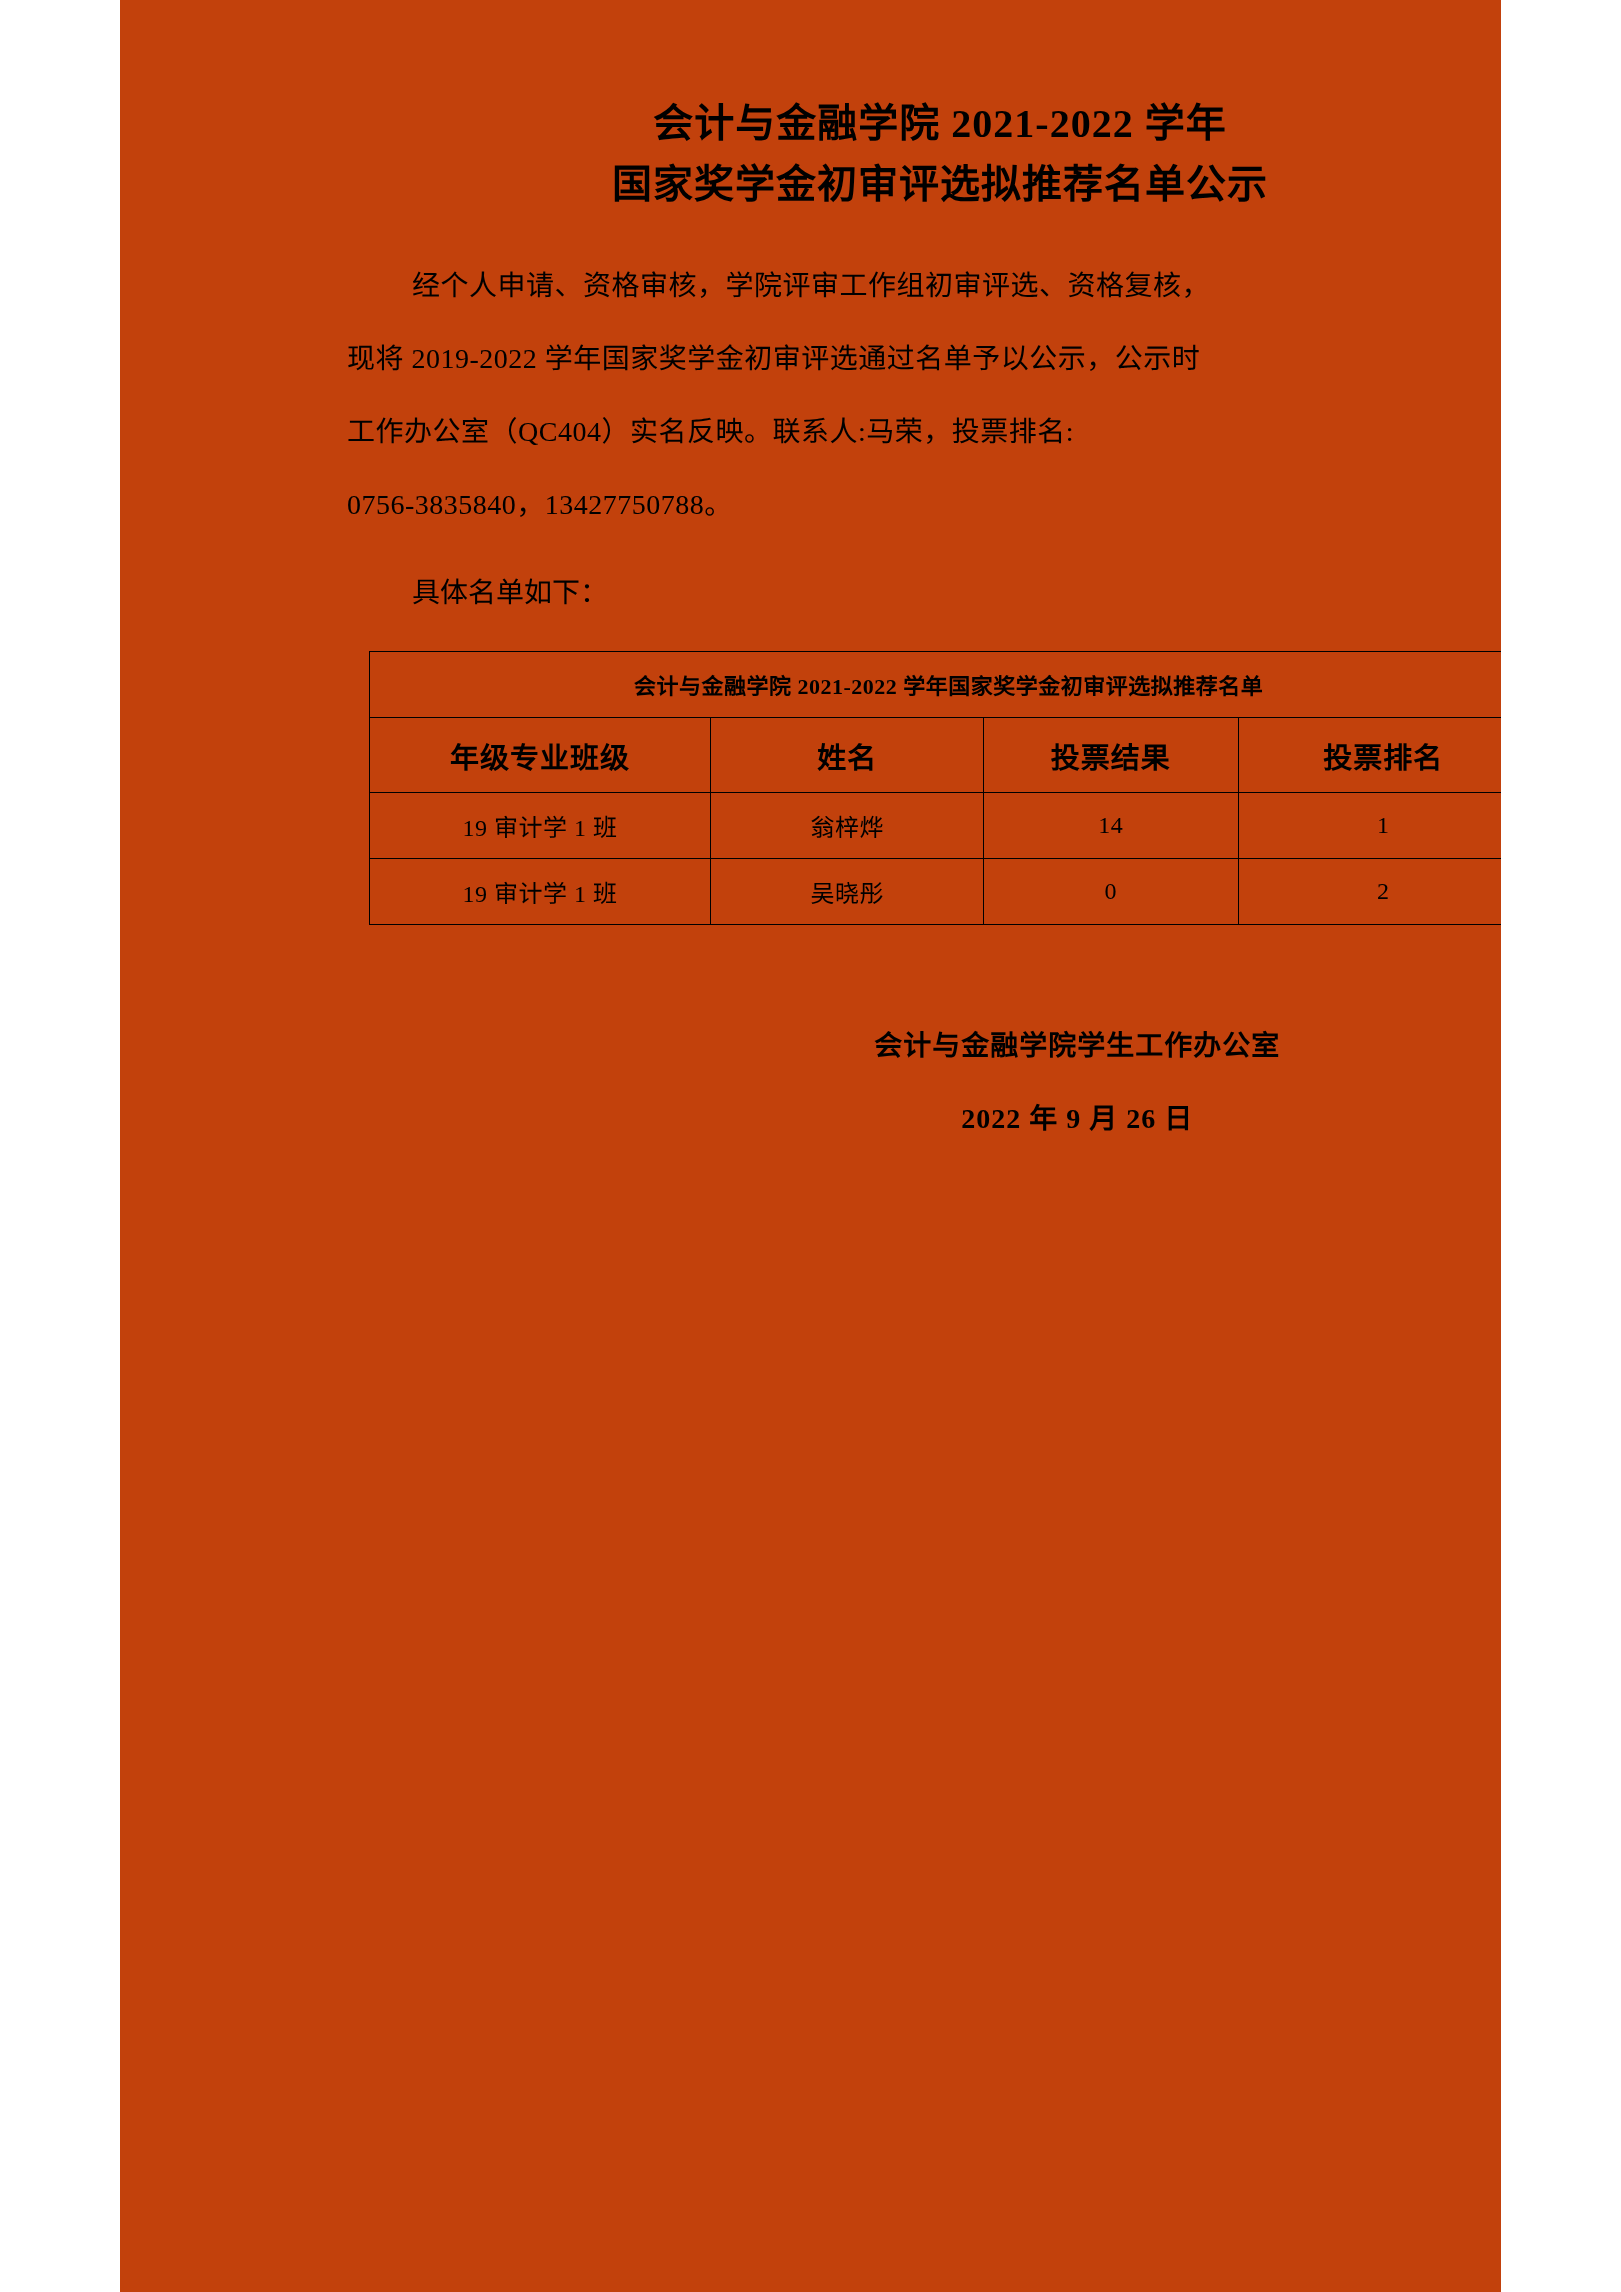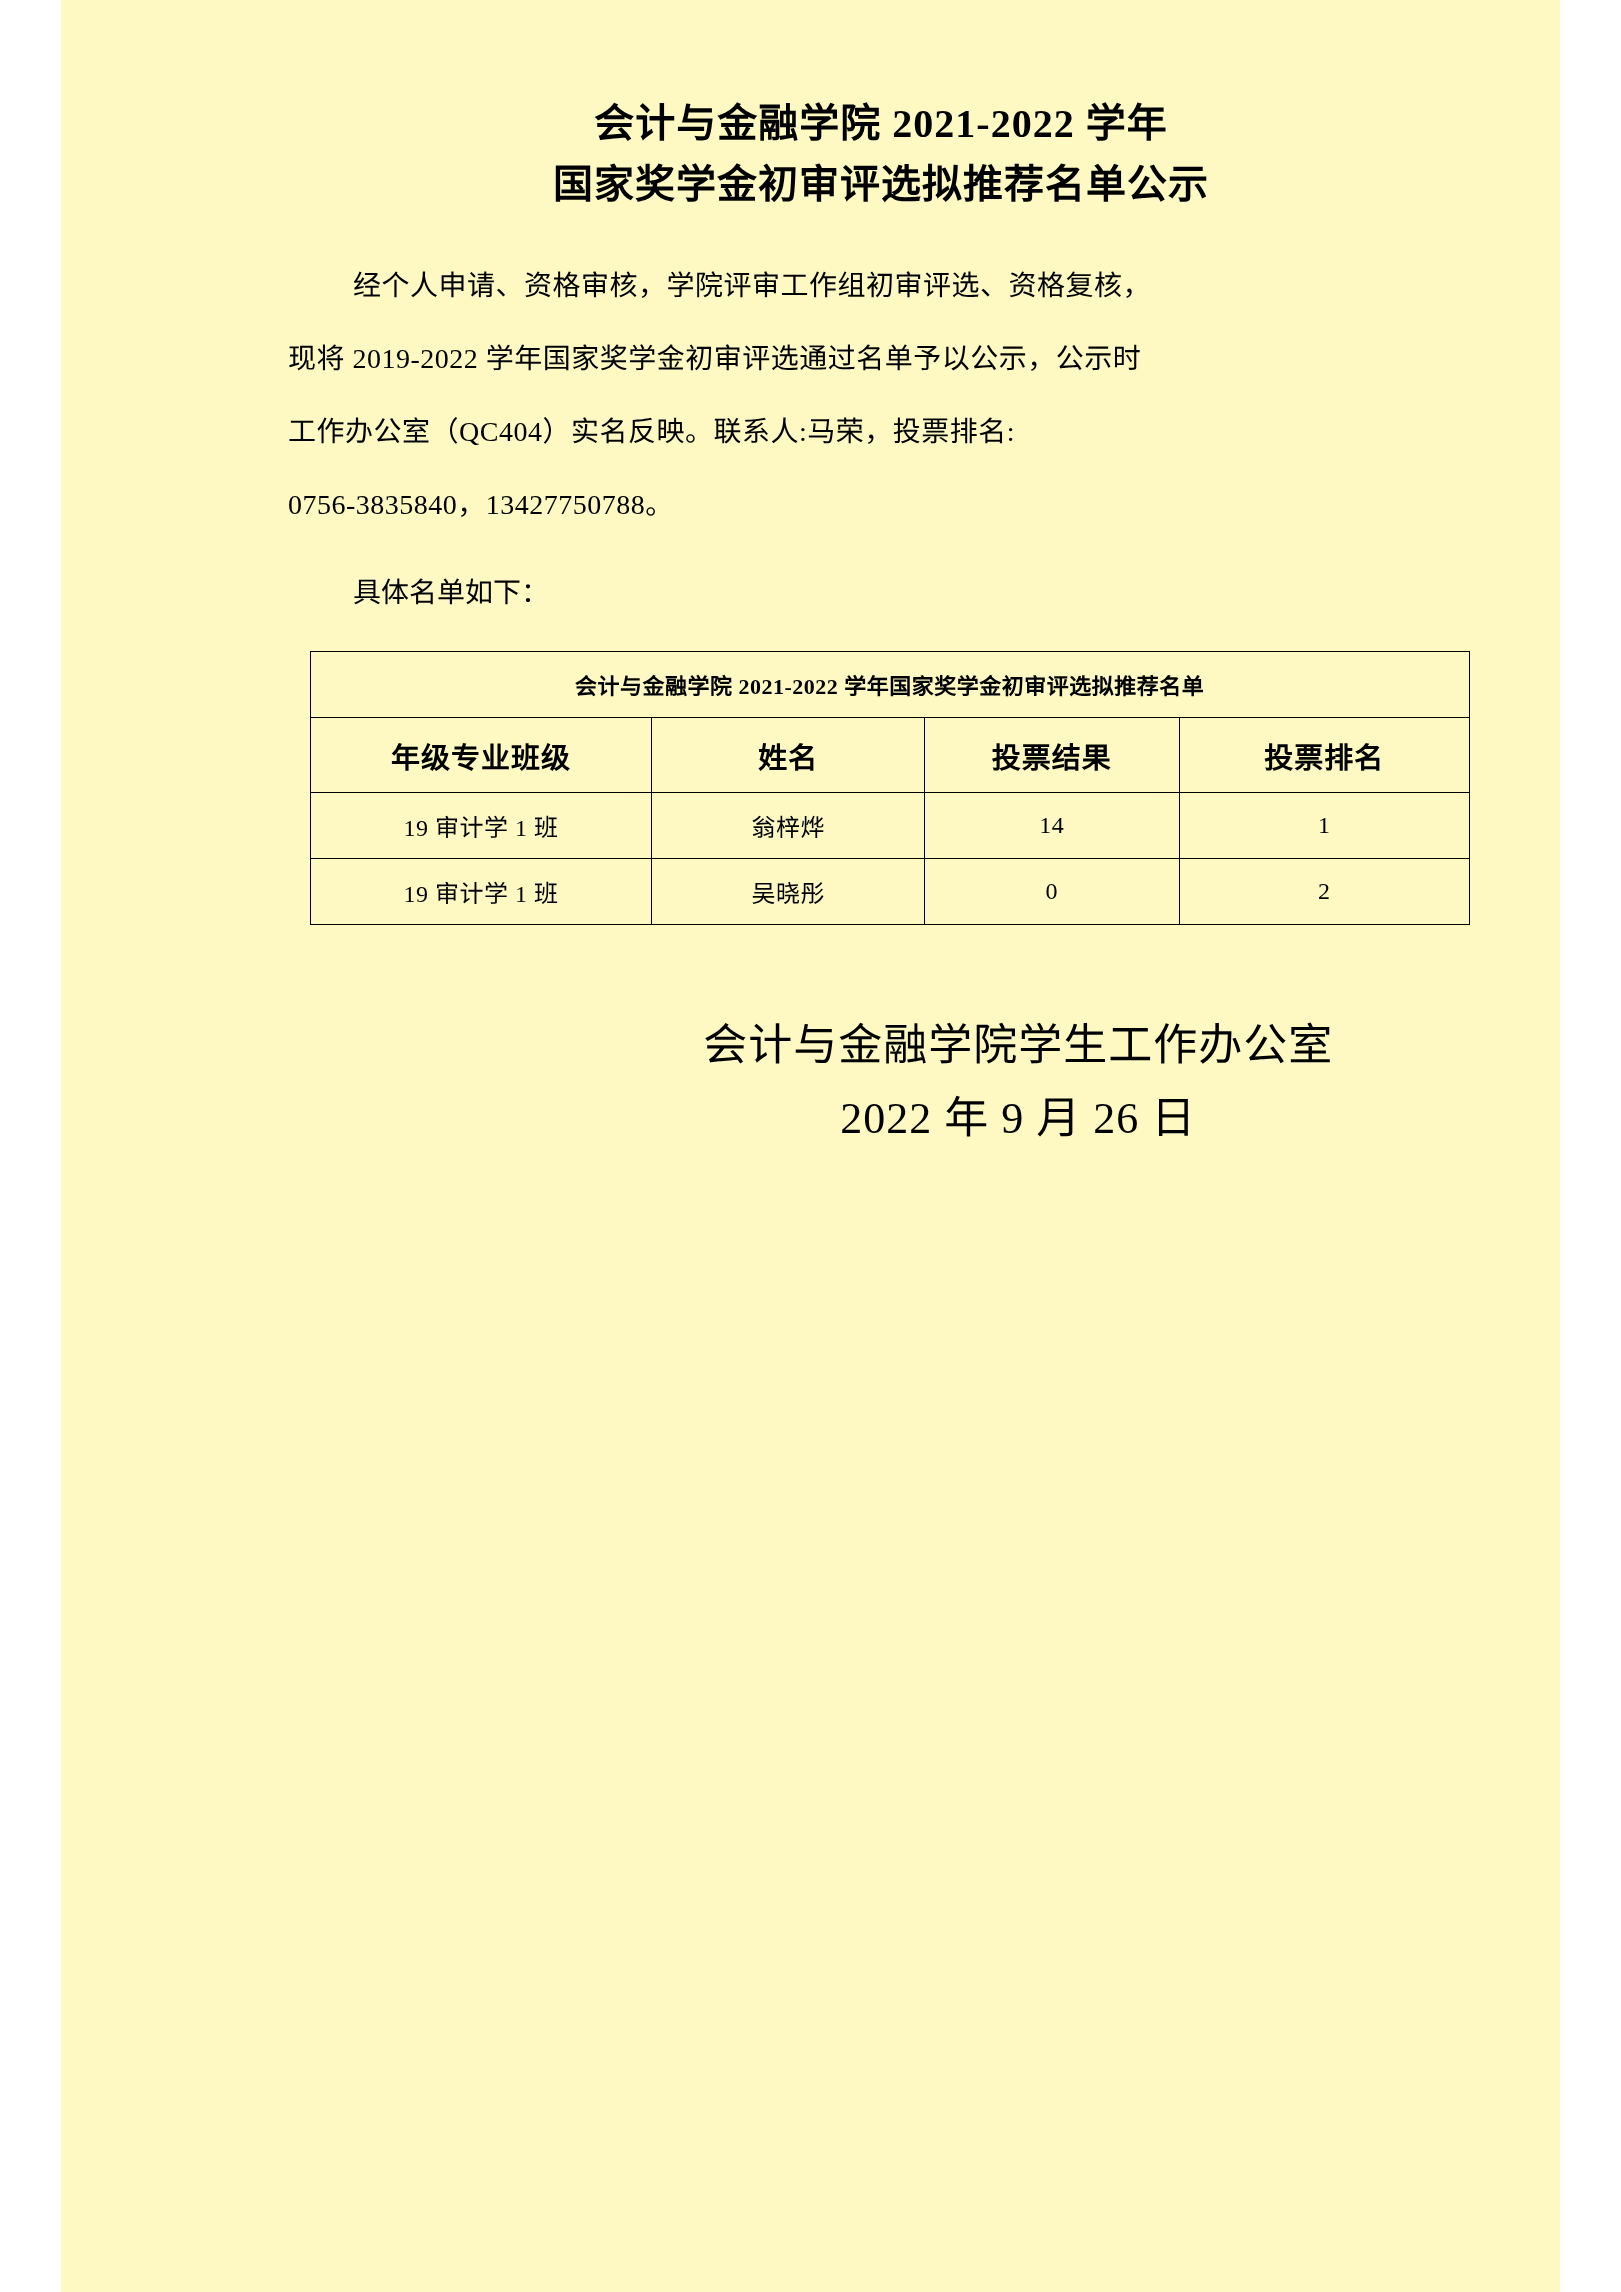--- a/index.html
+++ b/index.html
@@ -7,24 +7,24 @@
     margin: 0;
     padding: 0;
     background: #ffffff;
   }
   body {
     font-family: "Liberation Serif", "DejaVu Serif", serif;
     color: #000000;
   }
   .page {
     position: relative;
-    width: 1499px;
+    width: 1381px;
     height: 2293px;
     margin: 0 auto;
-    background: #fef9c3;
+    background: #c2410c;
     box-sizing: border-box;
     overflow: hidden;
   }
   .content {
     position: absolute;
     left: 227px;
     top: 94px;
     width: 1186px;
   }
 
@@ -103,24 +103,25 @@
   col.c3 { width: 22%; }
   col.c4 { width: 25%; }
 
   
   .signature {
     margin-top: 84px;
     text-align: center;
     padding-right: 19.6px;
   }
   .sig-line {
-    font-size: 44px;
+    font-size: 28px;
     line-height: 73px;
     letter-spacing: 1px;
     white-space: nowrap;
+    font-weight: bold;
   }
   .sig-org { margin-left: 294px; }
   .sig-date { margin-left: 294px; }
 </style>
 </head>
 <body>
 
 <div class="page">
   <div class="content">
 

